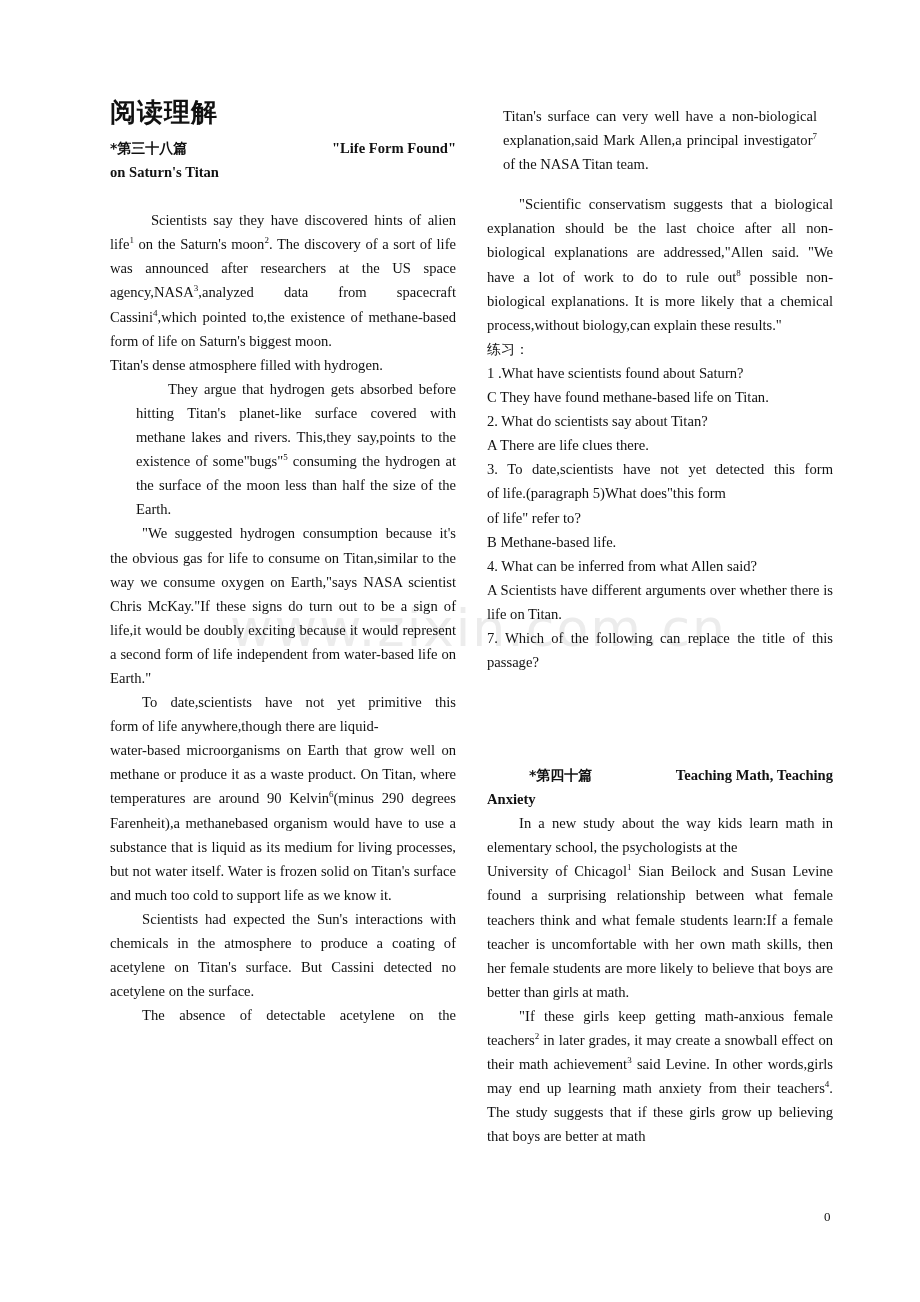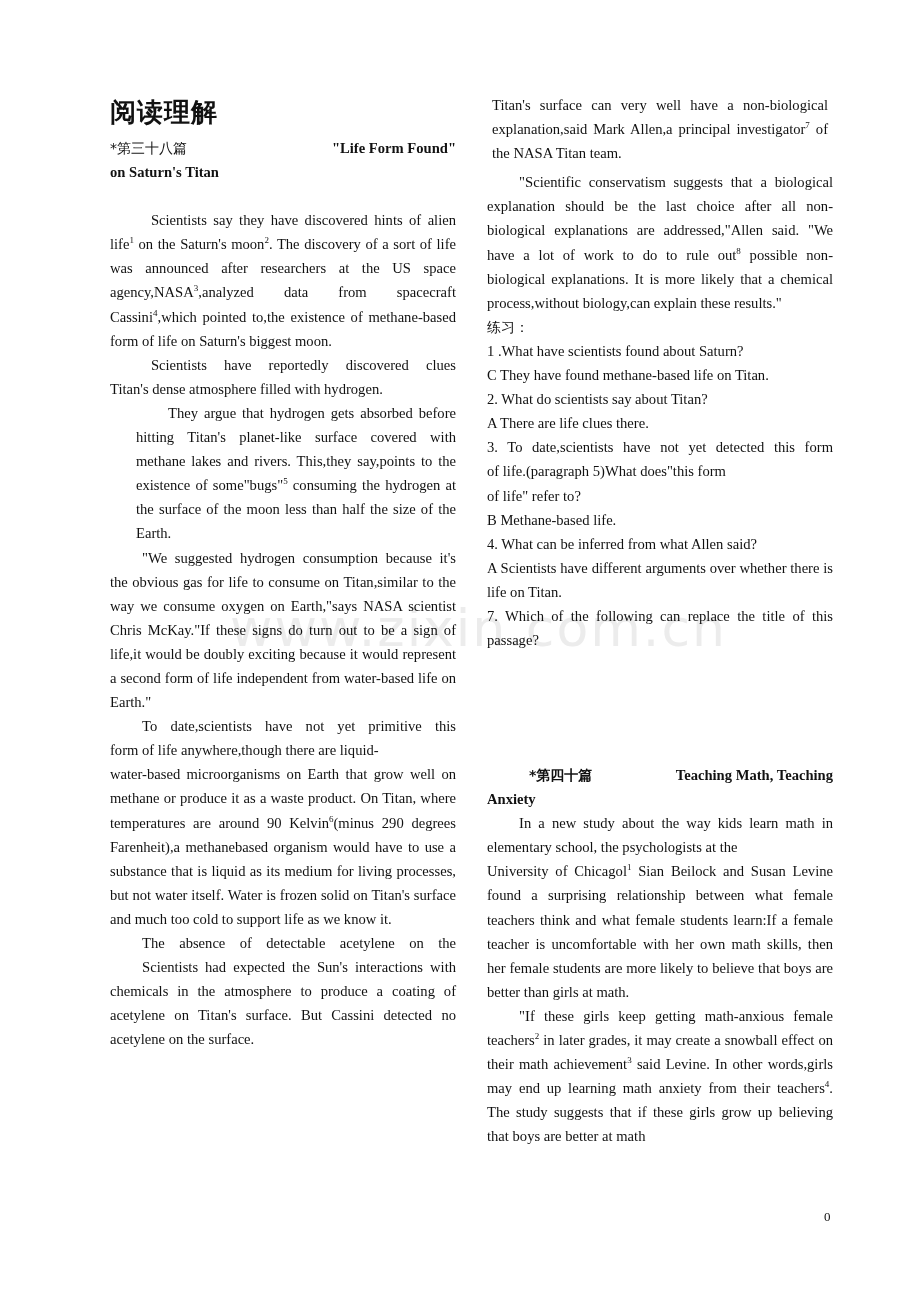--- a/index.html
+++ b/index.html
@@ -24,50 +24,49 @@
   </style>
 </head>
 <body>
 
 <div class="watermark">www.zixin.com.cn</div>
 
 <h1 class="title" style="margin:0;">阅读理解</h1>
 
 <div class="col col-left" style="top:136px;">
   <div class="heading heading-row">
-    <span class="lbl" style="font-weight:normal;">*第三十八篇</span>
+    <span class="lbl" style="font-weight:bold;">*第三十八篇</span>
     <span>"Life Form Found"</span>
   </div>
   <div class="heading">on Saturn's Titan</div>
   <div style="height:24px;"></div>
 
   <p class="p" style="text-indent:2.8em;"><span>Scientists say they have discovered hints of alien life</span><sup>1</sup><span> on the Saturn's moon</span><sup>2</sup><span>. The discovery of a sort of life was announced after researchers at the US space agency,NASA</span><sup>3</sup><span>,analyzed data from spacecraft Cassini</span><sup>4</sup><span>,which pointed to,the existence of methane-based form of life on Saturn's biggest moon.</span></p>
 
   <div>
-    <span class="line" style="text-align:justify;text-align-last:justify;padding-left:2.8em;">Scientists have reportedly discovered clues</span>
     <span class="line">Titan's dense atmosphere filled with hydrogen.</span>
   </div>
 
   <p class="p" style="text-indent:2.2em;margin-left:26px;"><span>They argue that hydrogen gets absorbed before hitting Titan's planet-like surface covered with methane lakes and rivers. This,they say,points to the existence of some"bugs"</span><sup>5</sup><span> consuming the hydrogen at the surface of the moon less than half the size of the Earth.</span></p>
 
   <p class="p" style="text-indent:2.2em;">"We suggested hydrogen consumption because it's the obvious gas for life to consume on Titan,similar to the way we consume oxygen on Earth,"says NASA scientist Chris McKay."If these signs do turn out to be a sign of life,it would be doubly exciting because it would represent a second form of life independent from water-based life on Earth."</p>
 
   <div>
     <span class="line" style="text-align:justify;text-align-last:justify;padding-left:2.2em;">To date,scientists have not yet primitive this</span>
     <span class="line">form of life anywhere,though there are liquid-</span>
     <p class="p noindent" style="margin:0;"><span>water-based microorganisms on Earth that grow well on methane or produce it as a waste product. On Titan, where temperatures are around 90 Kelvin</span><sup>6</sup><span>(minus 290 degrees Farenheit),a methanebased organism would have to use a substance that is liquid as its medium for living processes, but not water itself. Water is frozen solid on Titan's surface and much too cold to support life as we know it.</span></p>
   </div>
 
+  <p class="p" style="text-indent:2.2em;">Scientists had expected the Sun's interactions with chemicals in the atmosphere to produce a coating of acetylene on Titan's surface. But Cassini detected no acetylene on the surface.</p>
+
   <p class="p" style="text-indent:2.2em;text-align-last:justify;">The absence of detectable acetylene on the</p>
-
-  <p class="p" style="text-indent:2.2em;">Scientists had expected the Sun's interactions with chemicals in the atmosphere to produce a coating of acetylene on Titan's surface. But Cassini detected no acetylene on the surface.</p>
 </div>
 
 <div class="col col-right" style="top:88px;">
-  <p class="p noindent" style="margin:5px;">Titan's surface can very well have a non-biological explanation,said Mark Allen,a principal investigator<sup>7</sup><span> of the NASA Titan team.</span></p>
+  <p class="p noindent" style="margin:16px;">Titan's surface can very well have a non-biological explanation,said Mark Allen,a principal investigator<sup>7</sup><span> of the NASA Titan team.</span></p>
 
   <p class="p" style="text-indent:2.2em;"><span>"Scientific conservatism suggests that a biological explanation should be the last choice after all non-biological explanations are addressed,"Allen said. "We have a lot of work to do to rule out</span><sup>8</sup><span> possible non-biological explanations. It is more likely that a chemical process,without biology,can explain these results."</span></p>
 
   <div class="lbl" style="line-height:24.1px;">练习：</div>
 
   <div>
     <div>
       <div class="q">1 .What have scientists found about Saturn?</div>
       <div class="q">C They have found methane-based life on Titan.</div>
     </div>

